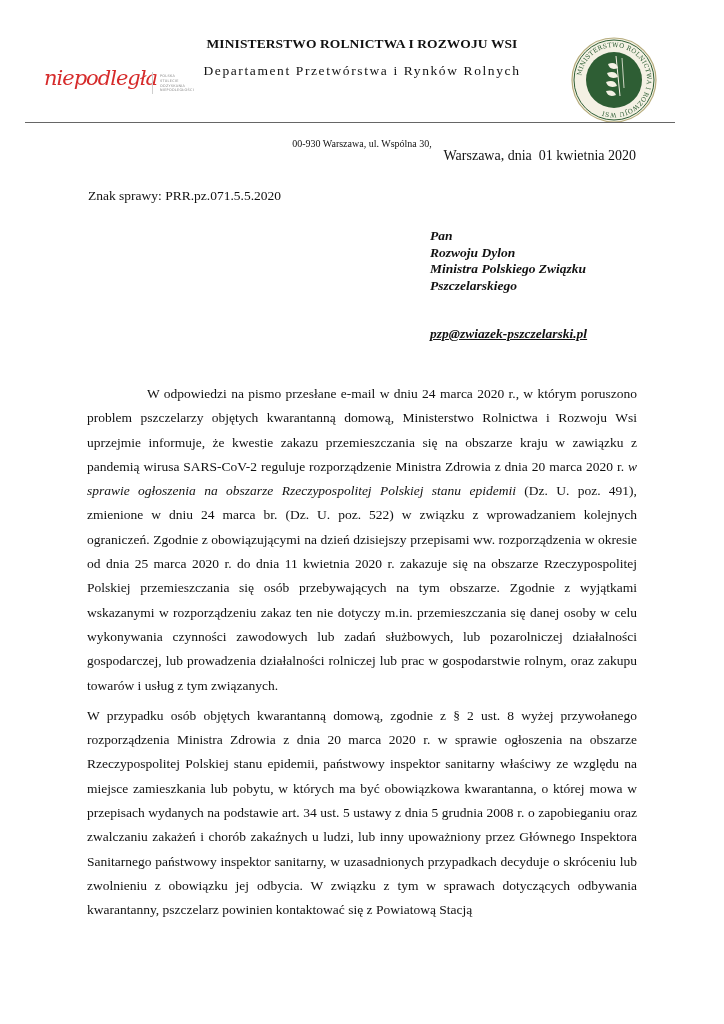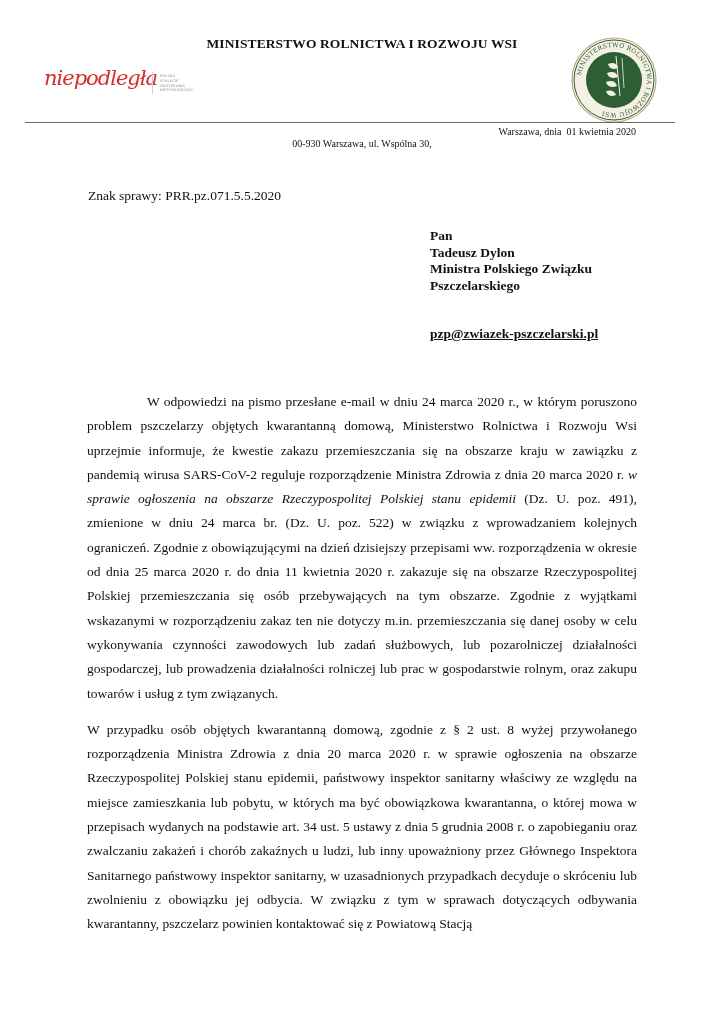--- a/index.html
+++ b/index.html
@@ -18,47 +18,48 @@
                font-weight: bold; font-size: 13.5px; letter-spacing: 0.1px; }
   .dept-title { position: absolute; left: 0; width: 724px; top: 63px; text-align: center;
                 font-size: 13.5px; letter-spacing: 1.6px; }
   .address { position: absolute; left: 0; width: 724px; top: 94px; text-align: center;
              font-size: 10px; line-height: 12px; margin-top: 44px; }
 
   .seal { position: absolute; left: 570px; top: 36px; width: 88px; height: 88px; }
 
   .header-rule { position: absolute; left: 25px; top: 122px; width: 650px; height: 1px; background: #666; }
 
-  .date-line { position: absolute; right: 88px; top: 126px; font-size: 10px; white-space: pre; text-align: right; }
+  .date-line { position: absolute; right: 88px; top: 148px; font-size: 14px; white-space: pre; text-align: right; }
   .case-ref { position: absolute; left: 88px; top: 188px; font-size: 13.5px; }
 
-  .recipient { position: absolute; left: 430px; top: 228px; font-size: 13.5px; font-weight: bold; line-height: 16.5px; }
+  .recipient { position: absolute; left: 430px; top: 228px; font-size: 13.5px; font-weight: bold; line-height: 16.5px; font-style: italic; }
   .recipient .email { display: block; margin-top: 32px; text-decoration: underline; color: #111; }
 
   .body-text { position: absolute; left: 87px; top: 378px; width: 550px; font-size: 13.5px; line-height: 24.3px;
                text-align: justify; }
-  .body-text p { margin: 12px 0 6px 0; }
+  .body-text p { margin: 4px 0 6px 0; }
   .body-text p.first { text-indent: 60px; }
   .body-text i { font-style: italic; }
 </style>
 </head>
 <body>
 
 <div class="header">
   <div class="logo-niepodlegla">
     <span class="logo-script">niepodległa</span>
     <div class="logo-sep"></div>
     <div class="logo-sub">
       <div>POLSKA</div>
       <div>STULECIE ODZYSKANIA</div>
       <div>NIEPODLEGŁOŚCI</div>
     </div>
   </div>
 
   <div class="org-title">MINISTERSTWO ROLNICTWA I ROZWOJU WSI</div>
+  <div class="dept-title">Departament Przetwórstwa i Rynków Rolnych</div>
   <div class="address">
     <div>00-930 Warszawa, ul. Wspólna 30,</div>
   </div>
 
   <svg class="seal" viewBox="0 0 88 88">
     <defs>
       <path id="ringPath" d="M44,44 m-33,0 a33,33 0 1,1 66,0 a33,33 0 1,1 -66,0"></path>
     </defs>
     <circle cx="44" cy="44" r="42" fill="#f4f1e4" stroke="#b7ad7e" stroke-width="1.2"></circle>
     <circle cx="44" cy="44" r="40" fill="none" stroke="#2e5e34" stroke-width="1"></circle>
@@ -77,21 +78,21 @@
   </svg>
 
   <div class="header-rule"></div>
 </div>
 
 <div class="date-line">Warszawa, dnia  01 kwietnia 2020</div>
 <div class="case-ref">Znak sprawy: PRR.pz.071.5.5.2020</div>
 
 <div class="recipient">
   <div>Pan</div>
-  <div>Tadeusz Dylon</div>
+  <div>Rozwoju Dylon</div>
   <div>Ministra Polskiego Związku</div>
   <div>Pszczelarskiego</div>
   <a class="email">pzp@zwiazek-pszczelarski.pl</a>
 </div>
 
 <div class="body-text">
   <p class="first"><span>W odpowiedzi na pismo przesłane e-mail w dniu 24 marca 2020 r., w którym poruszono problem pszczelarzy objętych kwarantanną domową, Ministerstwo Rolnictwa i Rozwoju Wsi uprzejmie informuje, że kwestie zakazu przemieszczania się na obszarze kraju w zawiązku z pandemią wirusa SARS-CoV-2 reguluje rozporządzenie Ministra Zdrowia z dnia 20 marca 2020 r. </span><i>w sprawie ogłoszenia na obszarze Rzeczypospolitej Polskiej stanu epidemii</i><span> (Dz. U. poz. 491), zmienione w dniu 24 marca br. (Dz. U. poz. 522) w związku z wprowadzaniem kolejnych ograniczeń. Zgodnie z obowiązującymi na dzień dzisiejszy przepisami ww. rozporządzenia w okresie od dnia 25 marca 2020 r. do dnia 11 kwietnia 2020 r. zakazuje się na obszarze Rzeczypospolitej Polskiej przemieszczania się osób przebywających na tym obszarze. Zgodnie z wyjątkami wskazanymi w rozporządzeniu zakaz ten nie dotyczy m.in. przemieszczania się danej osoby w celu wykonywania czynności zawodowych lub zadań służbowych, lub pozarolniczej działalności gospodarczej, lub prowadzenia działalności rolniczej lub prac w gospodarstwie rolnym, oraz zakupu towarów i usług z tym związanych.</span></p>
   <p>W przypadku osób objętych kwarantanną domową, zgodnie z § 2 ust. 8 wyżej przywołanego rozporządzenia Ministra Zdrowia z dnia 20 marca 2020 r. w sprawie ogłoszenia na obszarze Rzeczypospolitej Polskiej stanu epidemii, państwowy inspektor sanitarny właściwy ze względu na miejsce zamieszkania lub pobytu, w których ma być obowiązkowa kwarantanna, o której mowa w przepisach wydanych na podstawie art. 34 ust. 5 ustawy z dnia 5 grudnia 2008 r. o zapobieganiu oraz zwalczaniu zakażeń i chorób zakaźnych u ludzi, lub inny upoważniony przez Głównego Inspektora Sanitarnego państwowy inspektor sanitarny, w uzasadnionych przypadkach decyduje o skróceniu lub zwolnieniu z obowiązku jej odbycia. W związku z tym w sprawach dotyczących odbywania kwarantanny, pszczelarz powinien kontaktować się z Powiatową Stacją</p>
 </div>
 

